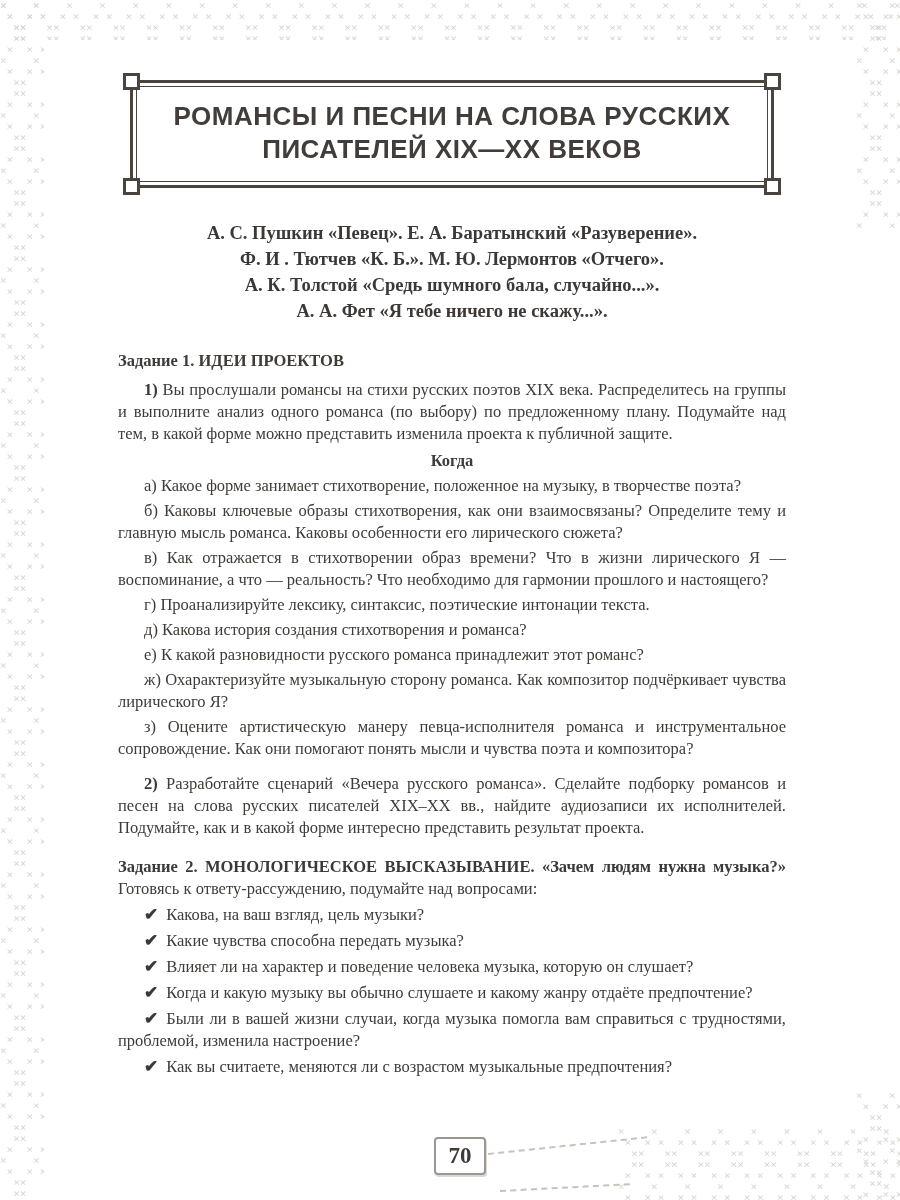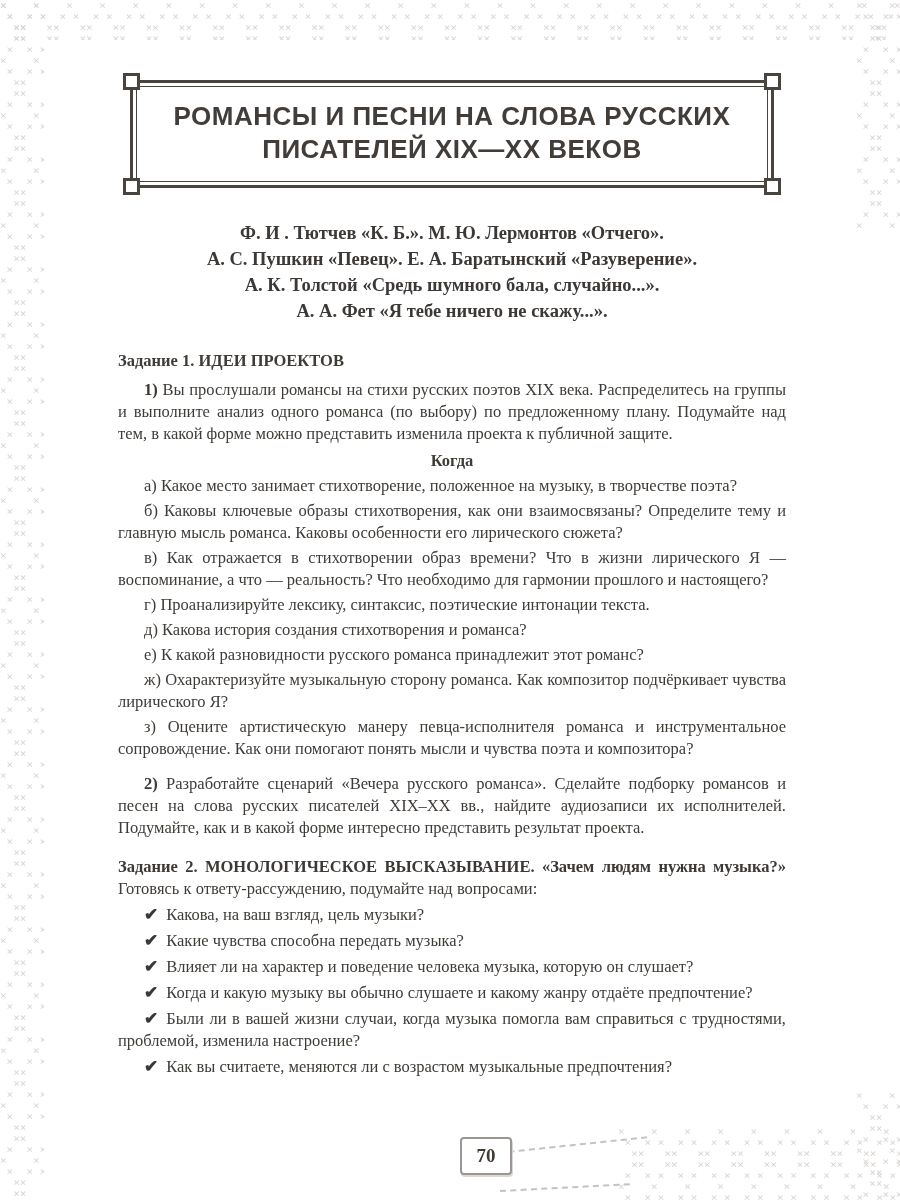--- a/index.html
+++ b/index.html
@@ -48,21 +48,21 @@
   .question { text-indent:26px; margin-top:4px !important; }
   .check { font-weight:bold; font-size:17px; margin-right:8px; color:#3c3835; }
   b { color:#3c3835; }
 
   
   #page-num {
     position:absolute; left:434px; top:1137px; width:48px; height:34px;
     border:2px solid #9b9692; border-radius:4px; background:#fff;
     box-shadow:1px 2px 0 #dcd8d4;
     display:flex; align-items:center; justify-content:center;
-    font-size:19px; font-weight:bold; color:#3f3b37;margin-left:26px;
+    font-size:23px; font-weight:bold; color:#3f3b37;
   }
   .thread { position:absolute; border-top:2px dashed #c6c2be; transform-origin:left center; }
   #thread-1 { left:488px; top:1153px; width:160px; transform:rotate(-6deg); }
   #thread-2 { left:500px; top:1190px; width:130px; transform:rotate(-3deg); }
 </style>
 </head>
 <body>
 
 <div class="page">
 
@@ -231,33 +231,33 @@
       <div class="corner tr"></div>
       <div class="corner bl"></div>
       <div class="corner br"></div>
       <div class="title-inner">
         <div class="title-line">РОМАНСЫ И ПЕСНИ НА СЛОВА РУССКИХ</div>
         <div class="title-line">ПИСАТЕЛЕЙ XIX—XX ВЕКОВ</div>
       </div>
     </div>
 
     <div class="works">
+      <div>А. С. Пушкин «Певец». Е. А. Баратынский «Разуверение».</div>
       <div>Ф. И . Тютчев «К. Б.». М. Ю. Лермонтов «Отчего».</div>
-      <div>А. С. Пушкин «Певец». Е. А. Баратынский «Разуверение».</div>
       <div>А. К. Толстой «Средь шумного бала, случайно...».</div>
       <div>А. А. Фет «Я тебе ничего не скажу...».</div>
     </div>
 
     <p class="h-task">Задание 1. ИДЕИ ПРОЕКТОВ</p>
 
     <p class="indent p1"><b>1)</b> <span>Вы прослушали романсы на стихи русских поэтов XIX века. Распределитесь на группы и выполните анализ одного романса (по выбору) по предложенному плану. Подумайте над тем, в какой форме можно представить изменила проекта к публичной защите.</span></p>
 
     <p class="plan-title">Когда</p>
 
-    <p class="plan-item">а) Какое место занимает стихотворение, положенное на музыку, в творчестве поэта?</p>
+    <p class="plan-item">а) Какое форме занимает стихотворение, положенное на музыку, в творчестве поэта?</p>
     <p class="plan-item">б) Каковы ключевые образы стихотворения, как они взаимосвязаны? Определите тему и главную мысль романса. Каковы особенности его лирического сюжета?</p>
     <p class="plan-item">в) Как отражается в стихотворении образ времени? Что в жизни лирического Я — воспоминание, а что — реальность? Что необходимо для гармонии прошлого и настоящего?</p>
     <p class="plan-item">г) Проанализируйте лексику, синтаксис, поэтические интонации текста.</p>
     <p class="plan-item">д) Какова история создания стихотворения и романса?</p>
     <p class="plan-item">е) К какой разновидности русского романса принадлежит этот романс?</p>
     <p class="plan-item">ж) Охарактеризуйте музыкальную сторону романса. Как композитор подчёркивает чувства лирического Я?</p>
     <p class="plan-item">з) Оцените артистическую манеру певца-исполнителя романса и инструментальное сопровождение. Как они помогают понять мысли и чувства поэта и композитора?</p>
 
     <p class="indent p2"><b>2)</b> <span>Разработайте сценарий «Вечера русского романса». Сделайте подборку романсов и песен на слова русских писателей XIX–XX вв., найдите аудиозаписи их исполнителей. Подумайте, как и в какой форме интересно представить результат проекта.</span></p>
 

